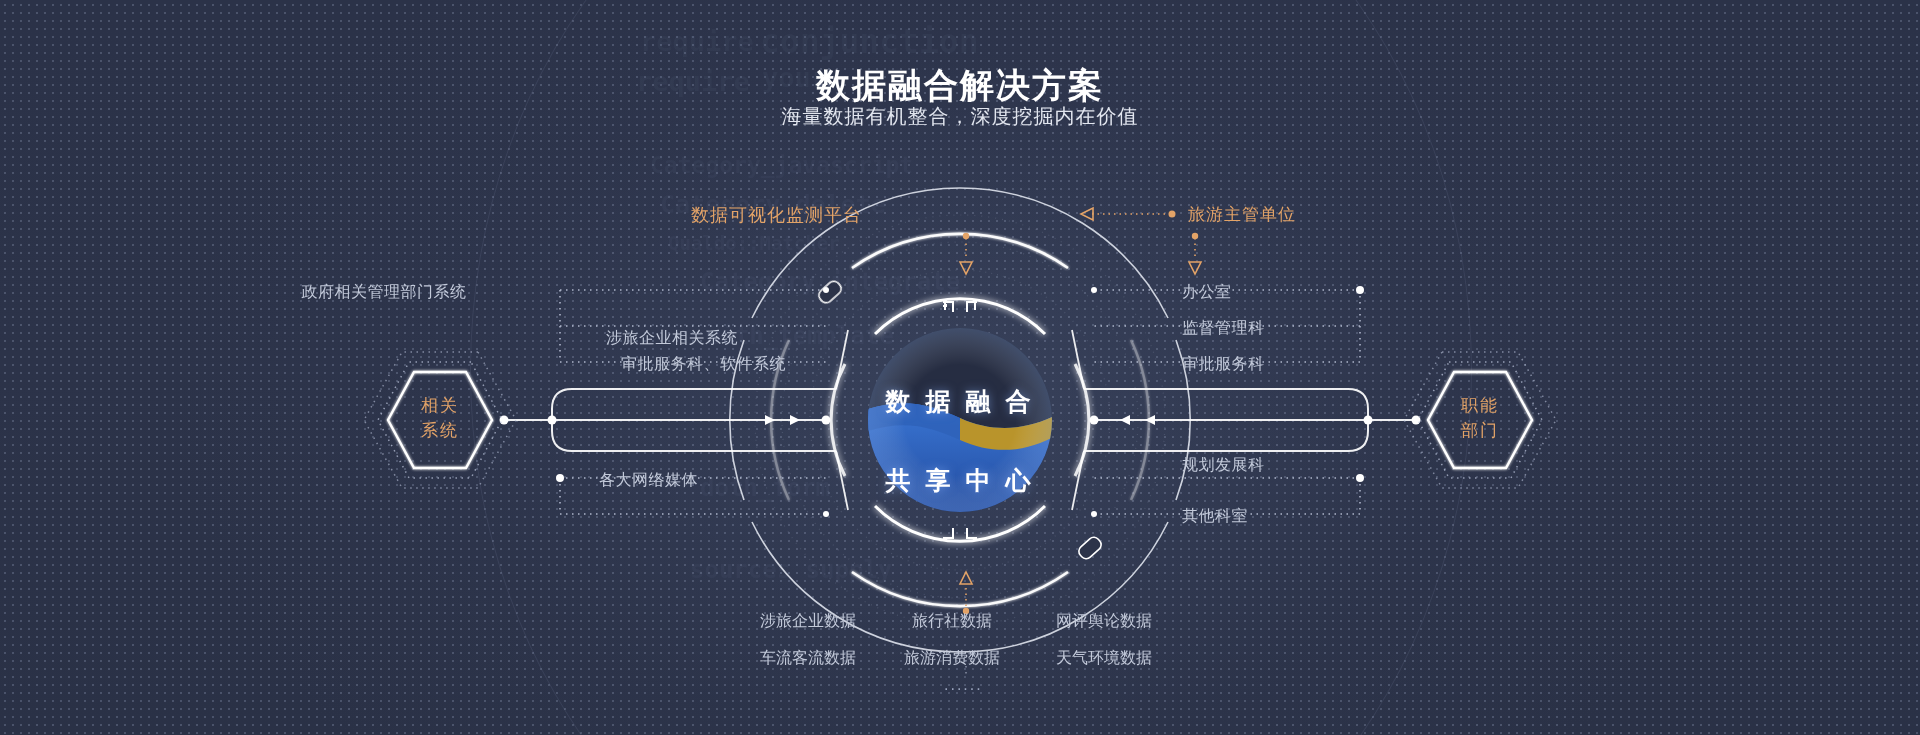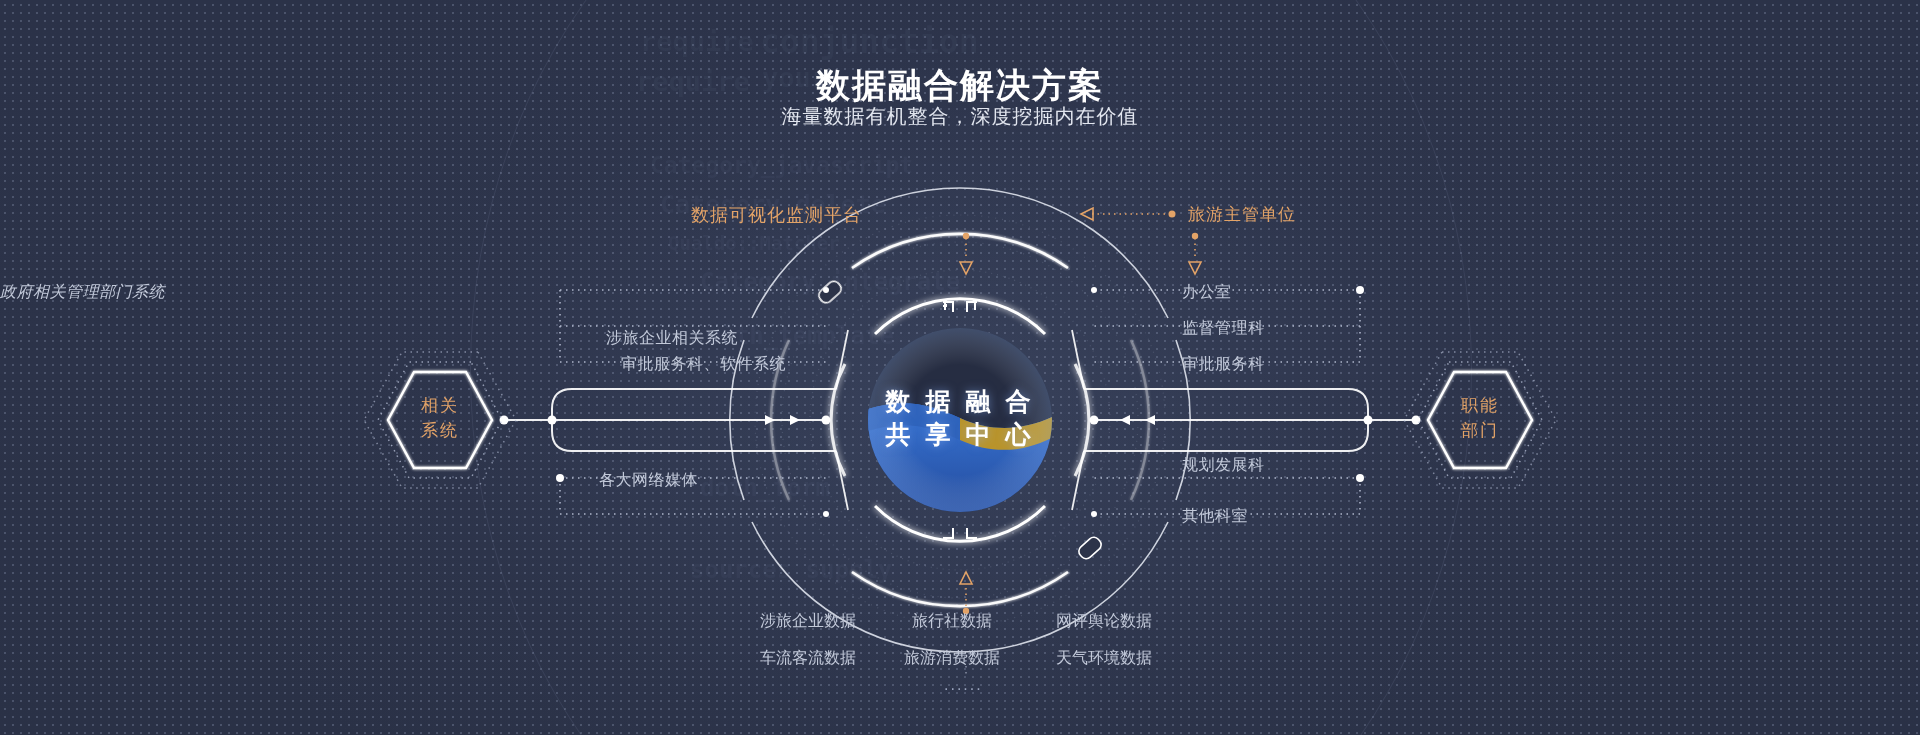--- a/index.html
+++ b/index.html
@@ -63,21 +63,21 @@
     font-size:17px;line-height:25px;color:#e3a367;letter-spacing:2px;
   }
 
   .centertext{
     position:absolute;width:240px;text-align:center;
     color:#ffffff;letter-spacing:4px;
     text-shadow:0 0 10px rgba(140,180,255,.55);
     pointer-events:none;
   }
   .centertext .l1{font-size:25px;font-weight:700;line-height:33px;display:block;}
-  .centertext .l2{font-size:25px;font-weight:700;line-height:33px;display:block;}
+  .centertext .l2{font-size:25px;font-weight:700;line-height:33px;display:block;margin-top:46px;}
 
   .botrow{position:absolute;font-size:16px;color:#c3cada;white-space:nowrap;}
   .dots6{position:absolute;font-size:16px;color:#9aa4bd;letter-spacing:2px;}
 </style>
 </head>
 <body>
 
 <div id="stage">
 
   <div id="dots"></div>
@@ -329,21 +329,21 @@
     </g>
 
     <g stroke="#c6cee2" fill="none" stroke-width="1.5" stroke-dasharray="1.5 4.5" opacity=".6">
       <path d="M 966 660 L 966 676"></path>
     </g>
   </svg>
 
   <div class="top-left-label" style="left:862px;top:203px;transform:translateX(-100%);width:auto;">数据可视化监测平台</div>
   <div class="top-right-label" style="left:1188px;top:203px;">旅游主管单位</div>
 
-  <div class="lbl l" style="left:0;width:768px;top:282px;padding-right:0;text-align:left;font-style:italic;">政府相关管理部门系统</div>
+  <div class="lbl l" style="left:0;width:768px;top:282px;padding-right:0;text-align:center;">政府相关管理部门系统</div>
   <div class="lbl l" style="left:0;width:738px;top:318px;text-align:right;margin-top:10px;">涉旅企业相关系统</div>
   <div class="lbl l" style="left:0;width:786px;top:354px;text-align:right;">审批服务科、软件系统</div>
 
   <div class="lbl l" style="left:0;width:698px;top:470px;text-align:right;">各大网络媒体</div>
 
   <div class="lbl r" style="left:1182px;top:282px;">办公室</div>
   <div class="lbl r" style="left:1182px;top:318px;">监督管理科</div>
   <div class="lbl r" style="left:1182px;top:354px;">审批服务科</div>
 
   <div class="lbl r" style="left:1182px;top:455px;">规划发展科</div>

